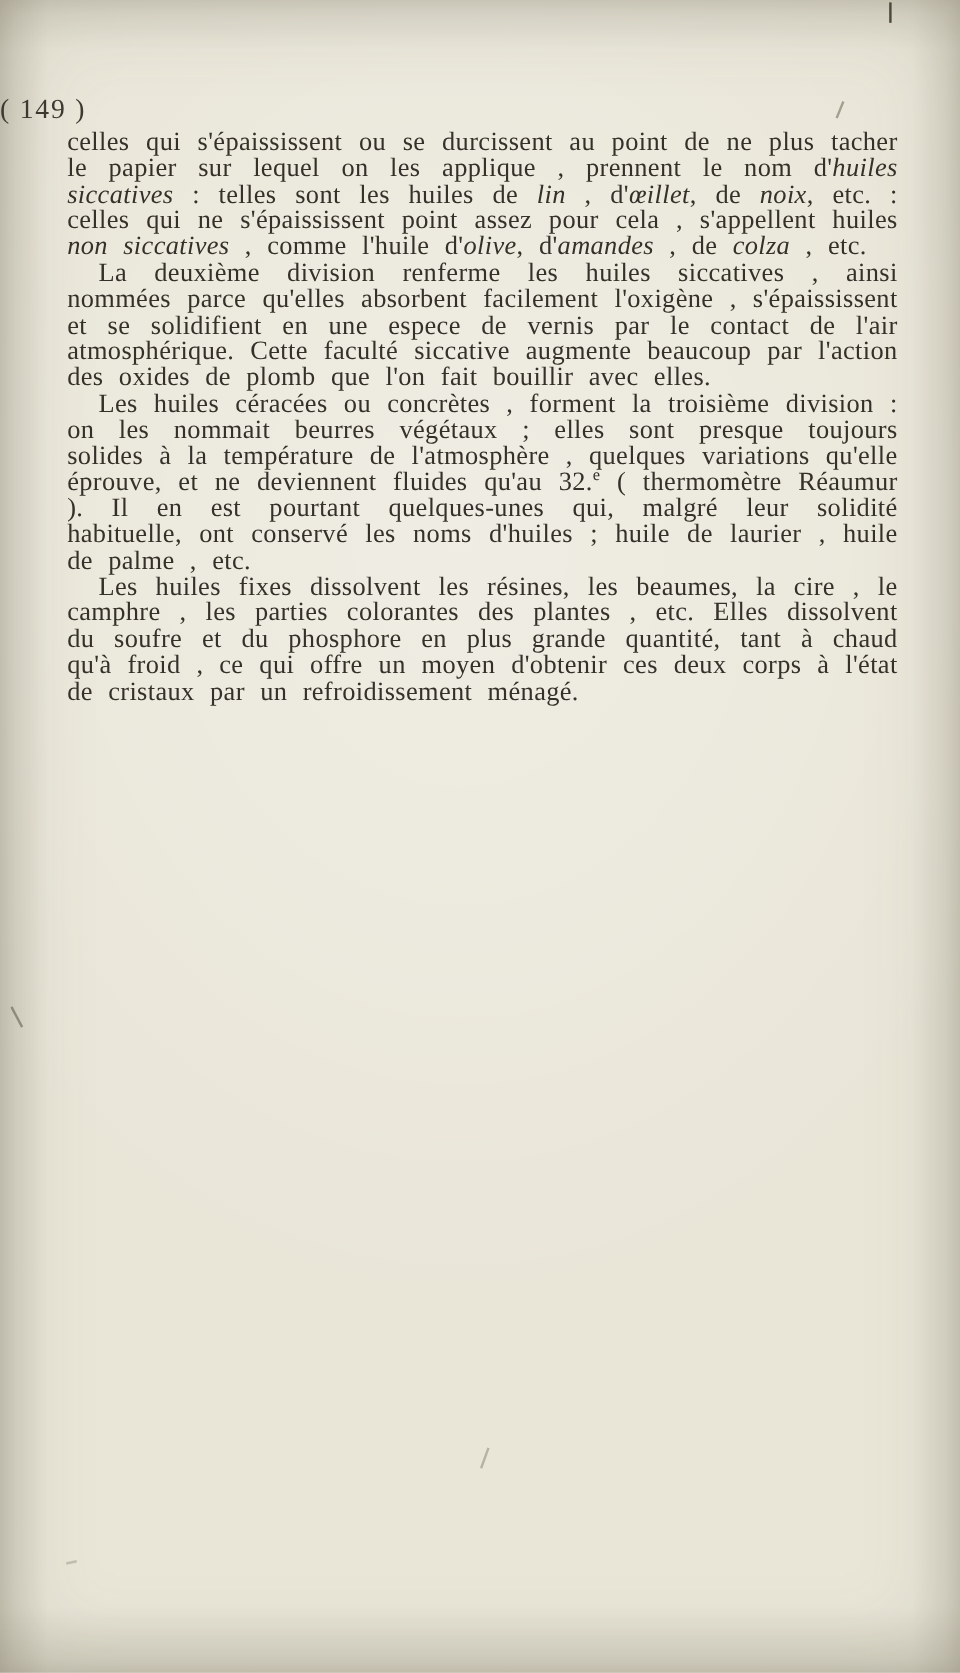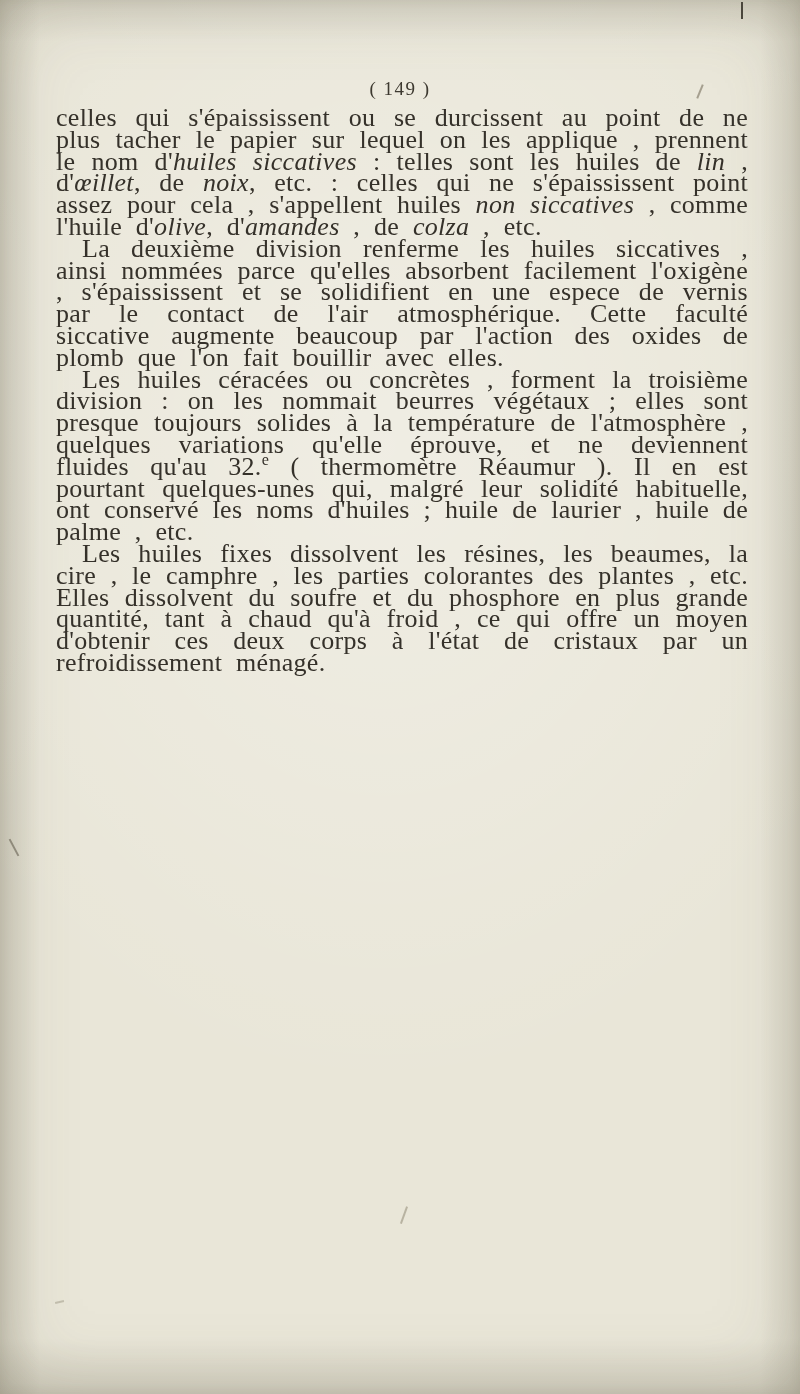--- a/index.html
+++ b/index.html
@@ -19,31 +19,30 @@
       linear-gradient(to bottom, rgba(110,104,84,0.14) 0%, rgba(110,104,84,0.00) 3%, rgba(110,104,84,0.00) 96%, rgba(110,104,84,0.18) 100%);
     box-shadow: inset 0 0 80px rgba(96,90,70,0.22), inset 0 0 12px rgba(96,90,70,0.10);
     font-family: "Liberation Serif", "DejaVu Serif", serif;
     color: #35312a;
   }
   .page-number {
     position: absolute;
     top: 78px;
     left: 0;
     right: 0;
-    text-align: center;
-    font-size: 19px;
+    font-size: 23px;
     letter-spacing: 1.5px;
     color: #3d3930;
   }
   .text-block {
     position: absolute;
     top: 107px;
     left: 56px;
     width: 692px;
-    font-size: 26px;
+    font-size: 22px;
     line-height: 21.8px;
     letter-spacing: 0.3px;
     word-spacing: 7px;
     text-align: justify;
     color: #35312a;
   }
   .text-block p {
     margin: 0;
     padding: 0;
     text-indent: 26px;

